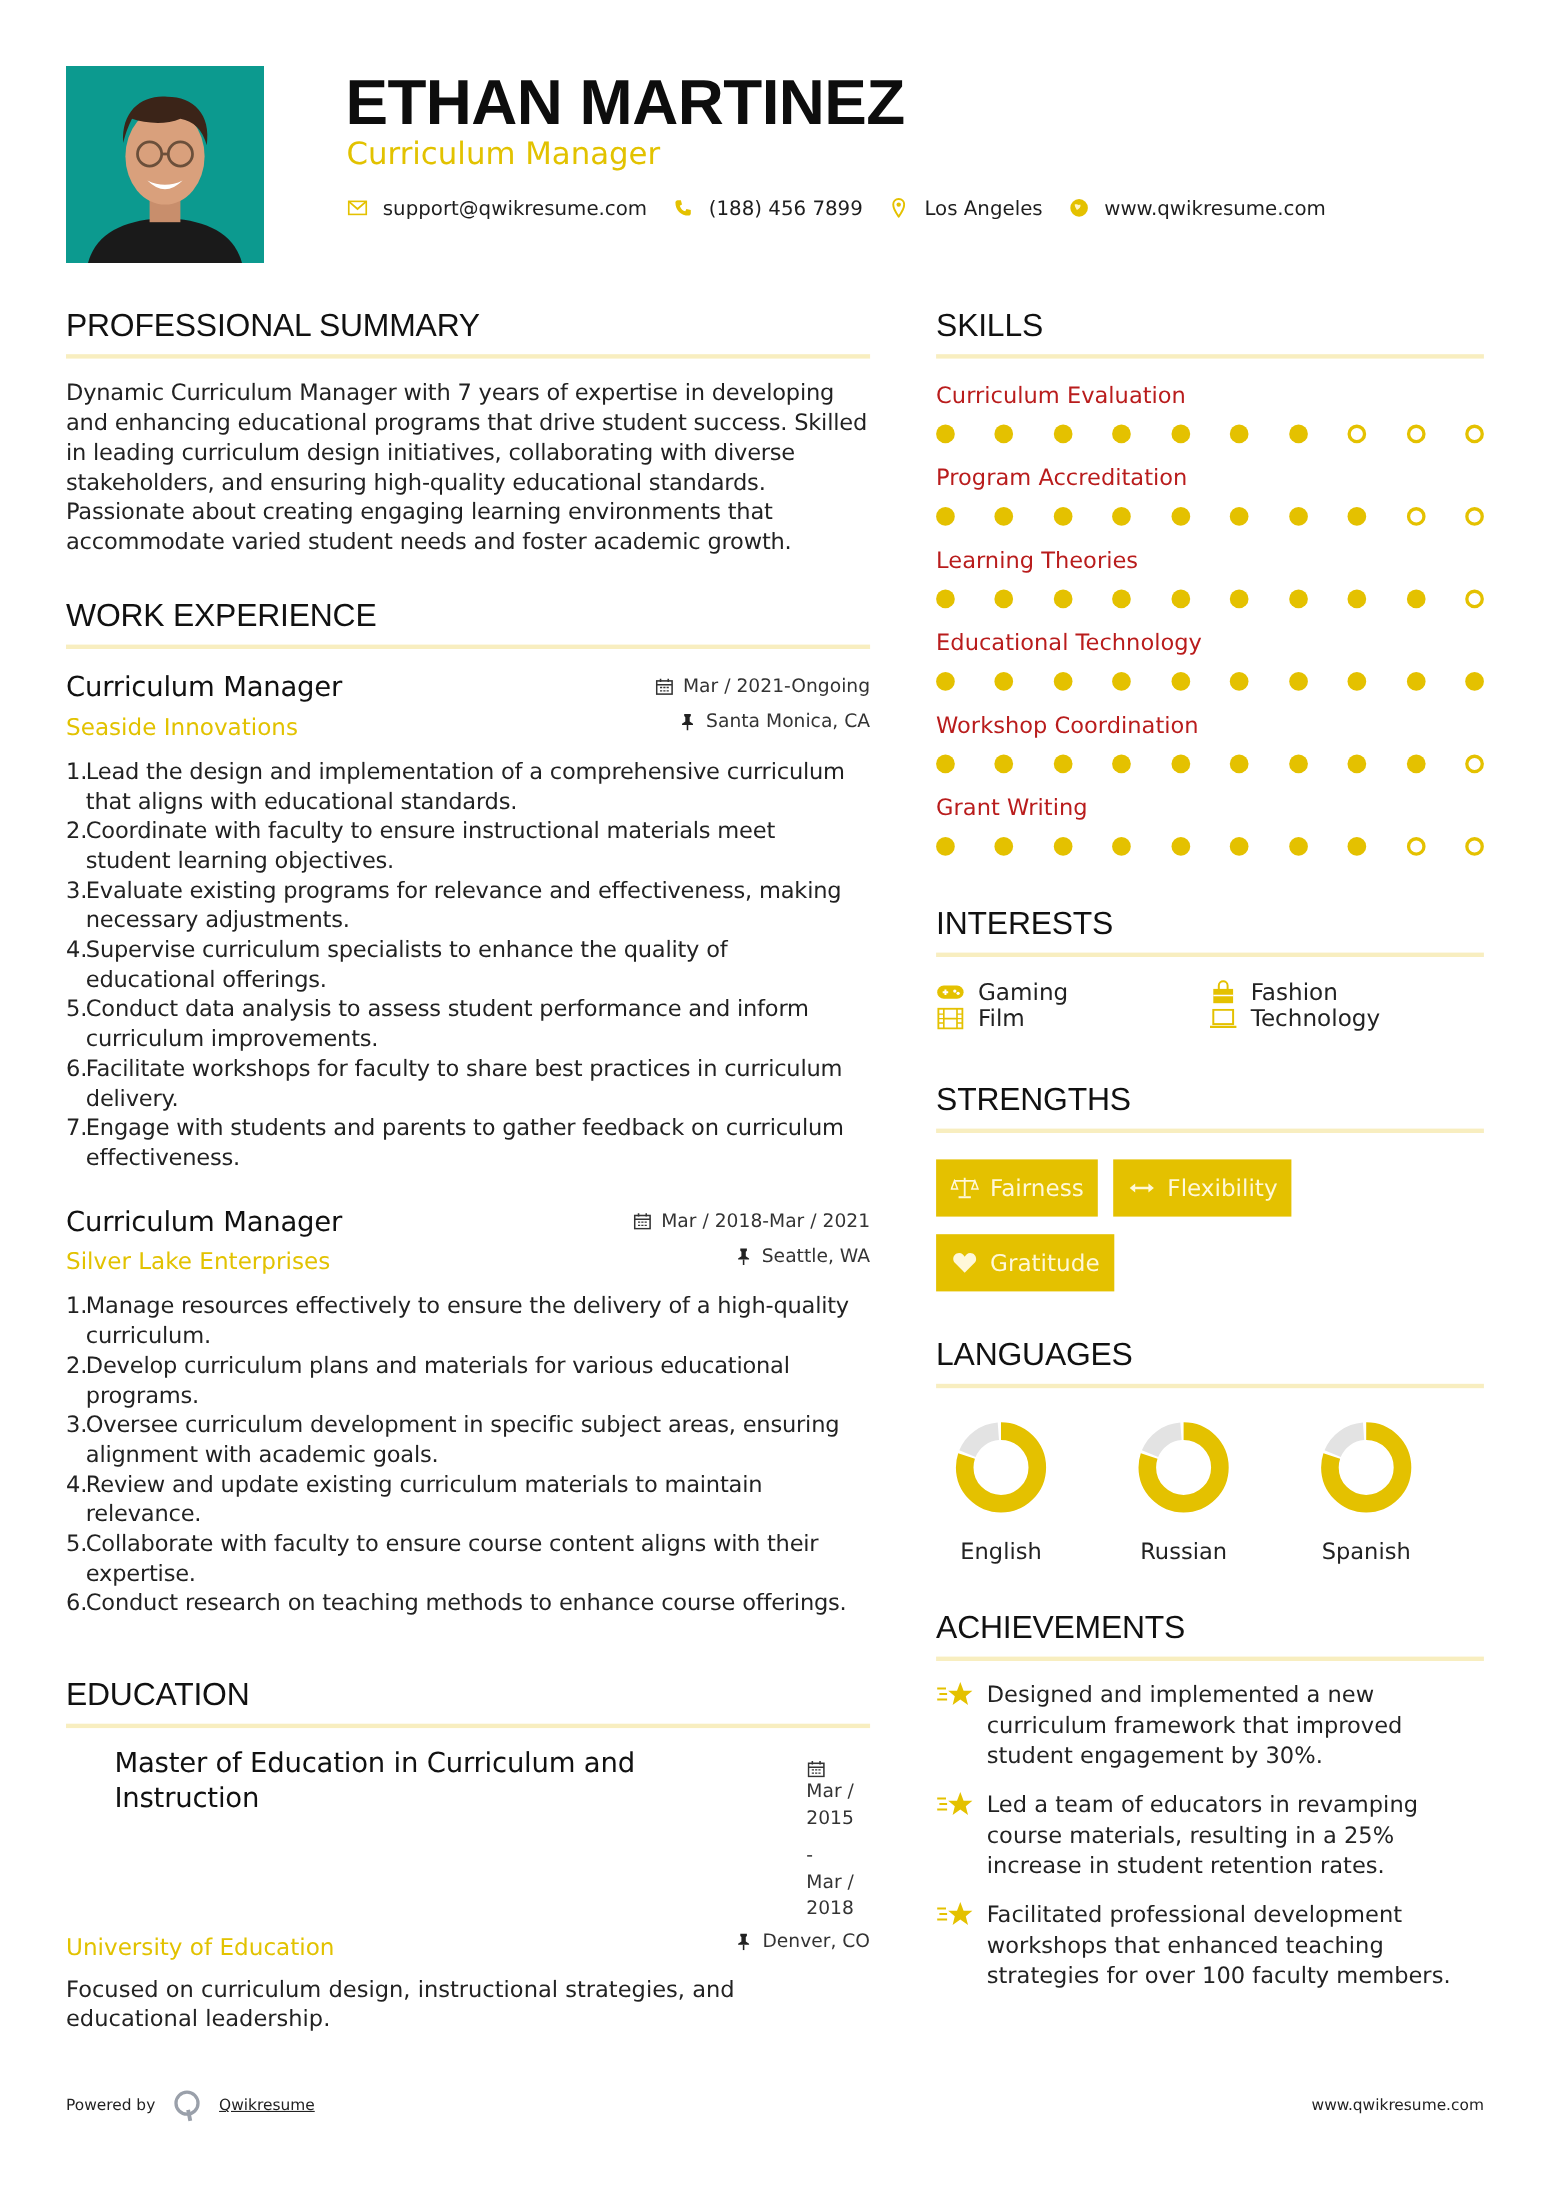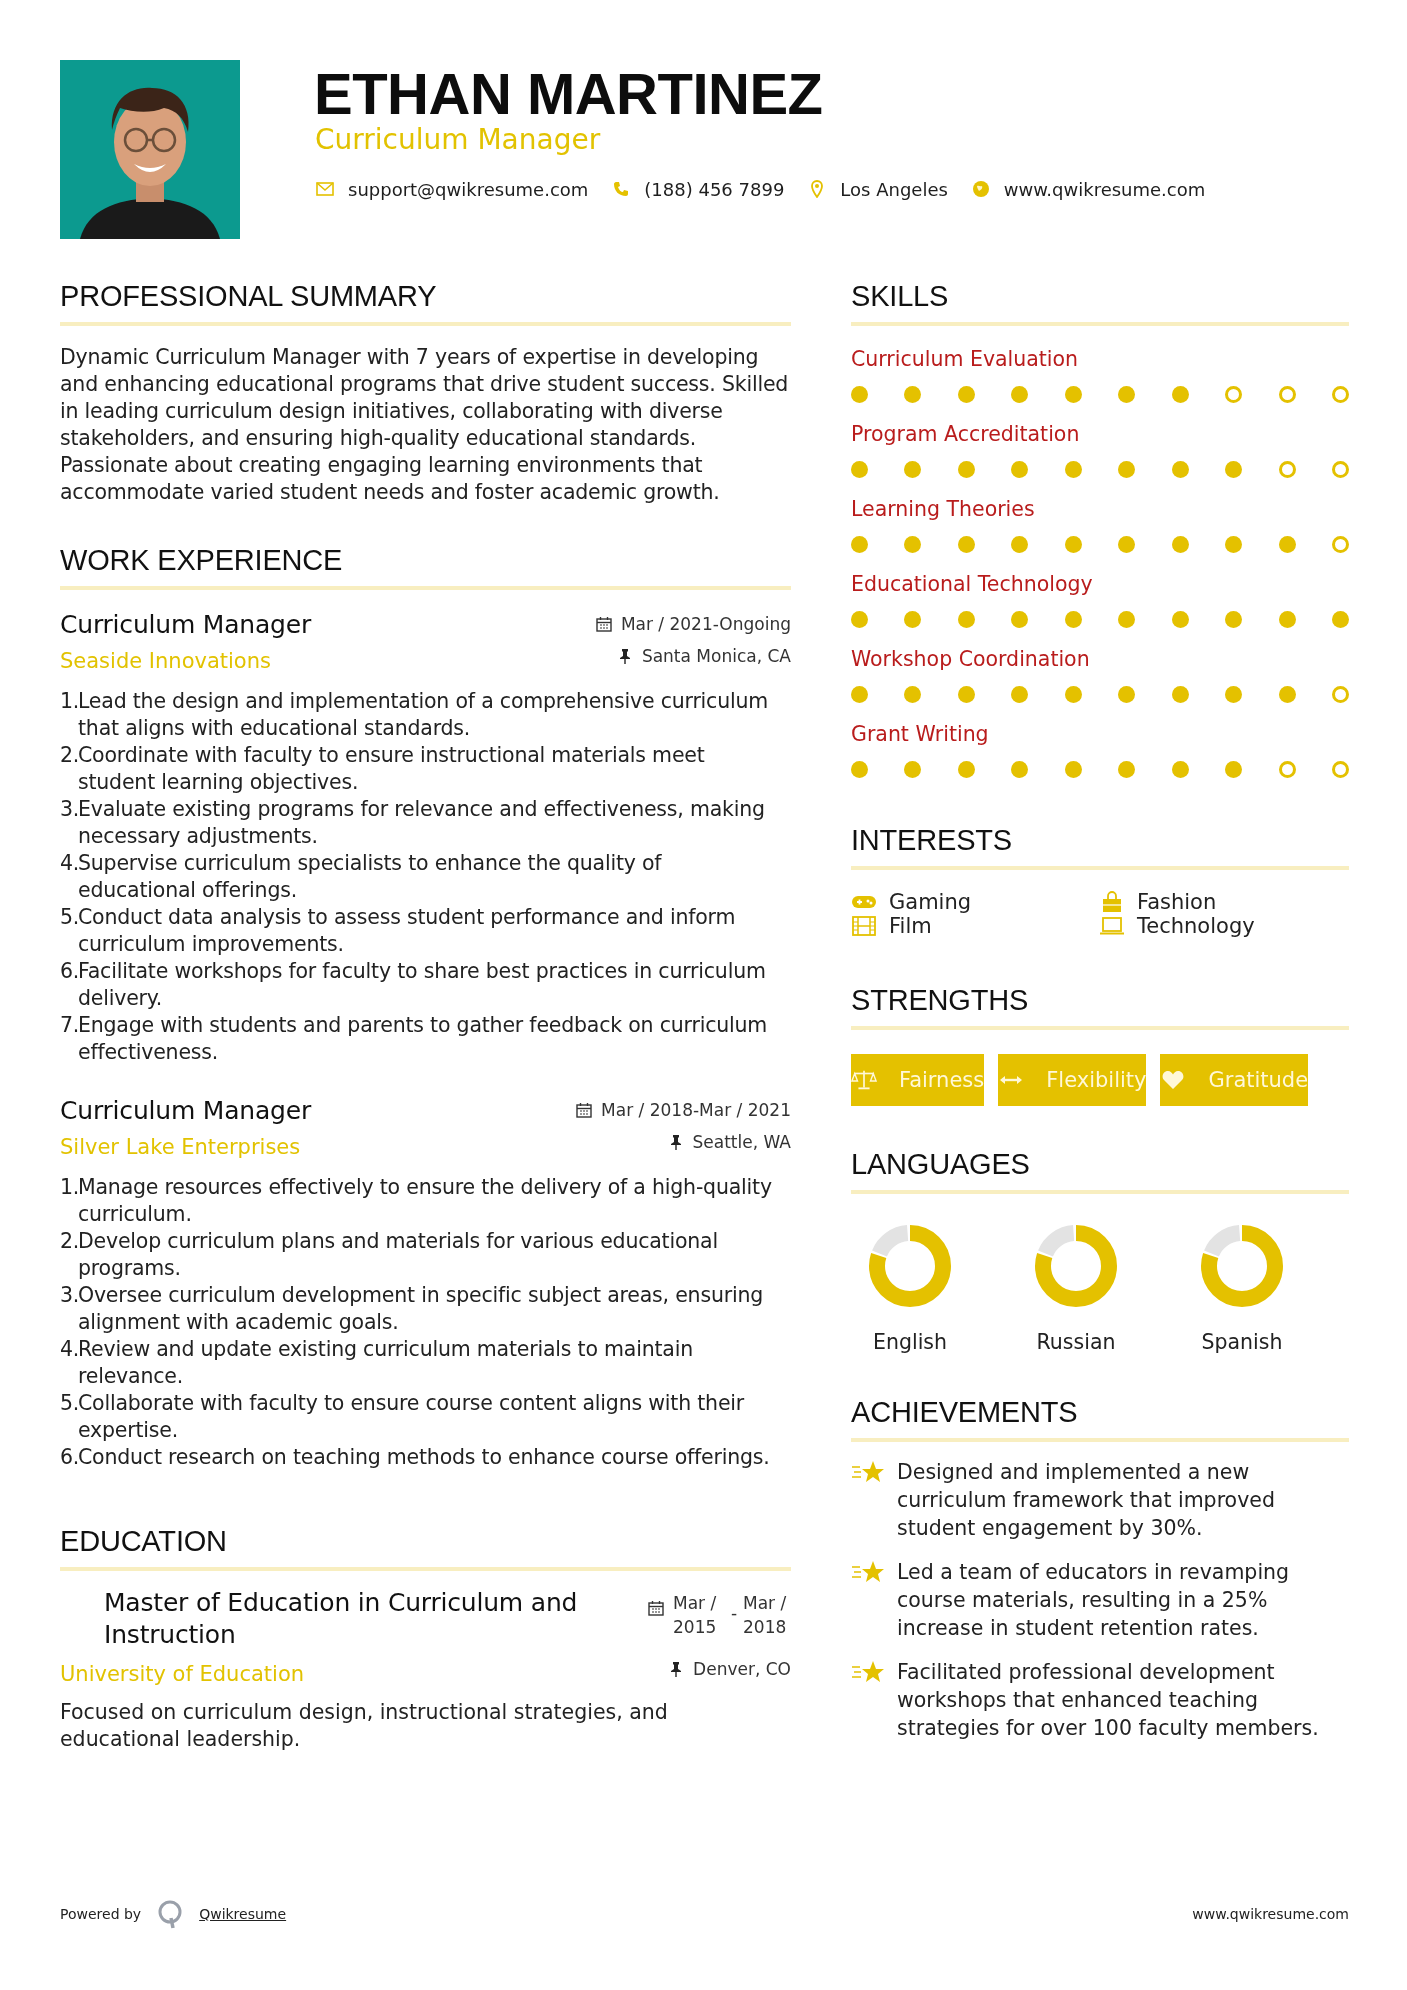--- a/index.html
+++ b/index.html
@@ -34,41 +34,41 @@
   .job-loc { font-size: 17px; color: #333; display: flex; align-items: center; }
   .ic-sm { display: inline-flex; width: 18px; height: 18px; margin-right: 8px; align-items: center; justify-content: center; }
   .bullets { list-style: none; margin-top: 12px; }
   .bullets li { display: flex; font-size: 20.5px; line-height: 27px; color: #222; letter-spacing: -0.2px; }
   .bullets li .num { width: 18px; flex: 0 0 18px; }
   .bullets li .txt { flex: 1; padding-right: 10px; }
 
   
   .edu-head { display: flex; justify-content: space-between; align-items: flex-start; margin-top: 16px; margin-left: 44px; }
   .edu-title { font-size: 25px; line-height: 32px; color: #111; width: 540px; letter-spacing: -0.2px; }
-  .edu-dates { display: flex; align-items: flex-start; font-size: 17px; color: #333; line-height: 24px; margin-top: 4px; }
+  .edu-dates { display: flex; align-items: flex-start; font-size: 17px; color: #333; line-height: 24px; margin-top: 4px; flex-direction: column; }
   .edu-dates .dcol { width: 58px; }
   .edu-dates .sep { width: 12px; padding-top: 10px; }
   .edu-desc { font-size: 20.5px; line-height: 27px; color: #222; margin-top: 10px; }
 
   
   .skill { margin-top: 18px; }
   .skill:first-of-type { margin-top: 20px; }
   .skill-name { font-size: 20.5px; line-height: 26px; color: #b91c1c; }
   .dots { display: flex; justify-content: space-between; margin-top: 14px; padding-right: 0; }
   .dot { width: 17px; height: 17px; border-radius: 50%; background: #e4c100; }
   .dot.empty { background: #fff; border: 3px solid #e4c100; }
 
   
   .interests { display: grid; grid-template-columns: 248px 250px; margin-top: 20px; }
   .interest { display: flex; align-items: center; font-size: 21px; color: #222; }
   .interest .ic { width: 26px; height: 22px; margin-right: 12px; display: inline-flex; align-items: center; justify-content: center; }
 
   
   .strengths { display: flex; flex-wrap: wrap; gap: 16px 14px; margin-top: 24px; }
-  .tag { background: #e4c100; color: #fff8d8; font-size: 21px; height: 52px; padding: 0 0; display: flex; align-items: center; gap: 12px; }
+  .tag { background: #e4c100; color: #fff8d8; font-size: 21px; height: 52px; padding: 0 13px; display: flex; align-items: center; }
   .tag .ic { width: 26px; height: 22px; margin-right: 10px; display: inline-flex; align-items: center; justify-content: center; }
 
   
   .langs { display: flex; margin-top: 30px; }
   .lang { width: 166px; display: flex; flex-direction: column; align-items: flex-start; }
   .lang .donut { width: 84px; height: 84px; margin-left: 17px; }
   .lang .lname { font-size: 20.5px; color: #222; margin-top: 22px; width: 118px; text-align: center; }
 
   
   .ach { display: flex; margin-top: 16px; }

